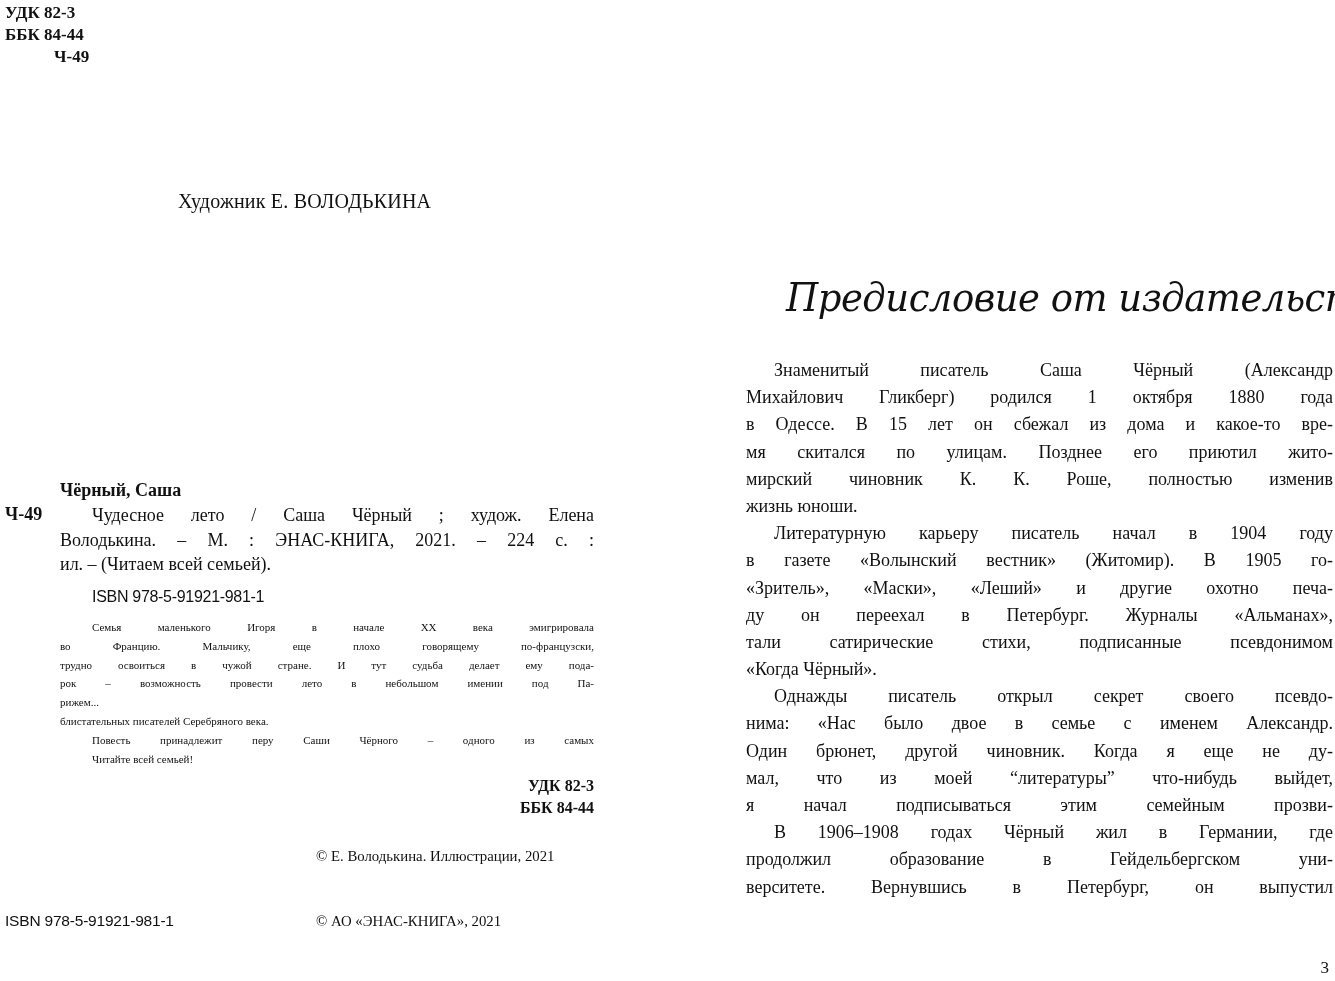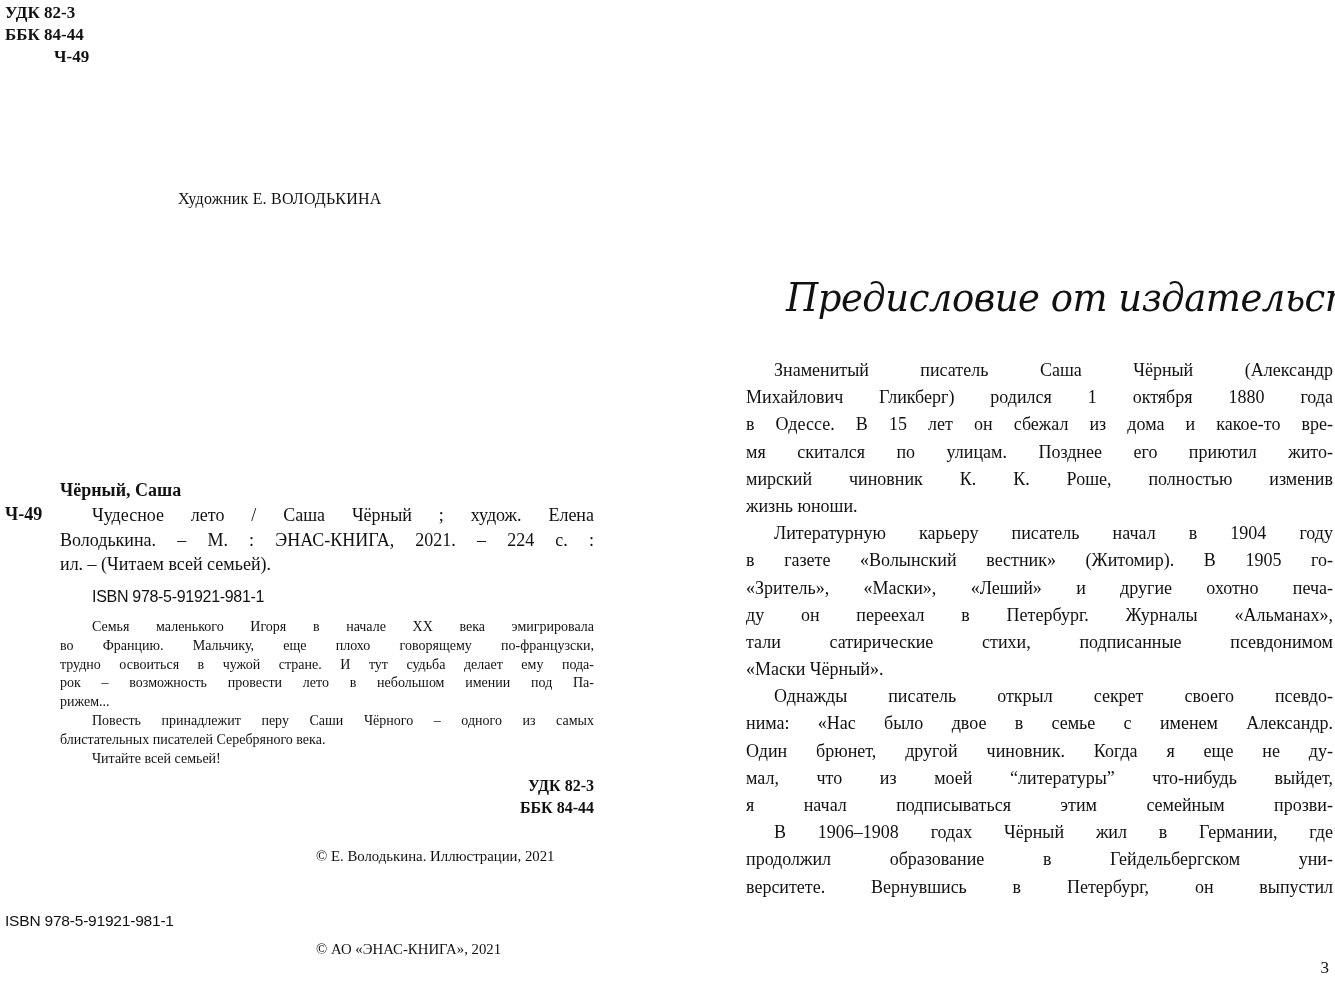--- a/index.html
+++ b/index.html
@@ -5,38 +5,38 @@
   html, body { margin: 0; padding: 0; background: #ffffff; }
   body {
     width: 1335px; height: 981px; position: relative; overflow: hidden;
     font-family: "DejaVu Serif", "Liberation Serif", serif; color: #111;
   }
   .abs { position: absolute; white-space: nowrap; }
 
   
   .code { font-family: "Liberation Serif", serif; font-weight: bold; font-size: 17px; line-height: 22px; }
 
-  .artist { font-family: "Liberation Serif", serif; font-size: 16px; left: 178px; top: 190px; letter-spacing: 0.2px; }
+  .artist { font-family: "Liberation Serif", serif; font-size: 20px; left: 178px; top: 190px; letter-spacing: 0.2px; }
 
   
   .cat-author { font-family: Liberation Serif, serif; font-weight: bold; font-size: 18px; left: 60px; top: 480px; }
   .cat-code { font-family: "Liberation Serif", serif; font-weight: bold; font-size: 18px; left: 5px; top: 504px; }
   .cat-desc {
     position: absolute; left: 60px; top: 503px; width: 534px;
     font-family: "Liberation Serif", serif; font-size: 18px; line-height: 24.5px;
     text-align: justify; text-align-last: left;
   }
   .cat-desc .line { display: block; white-space: nowrap; text-align: justify; text-align-last: justify; }
   .cat-desc .line.first { padding-left: 32px; }
   .cat-desc .line.last { text-align-last: left; }
   .isbn1 { font-family: "Liberation Sans Narrow", "Liberation Sans", sans-serif; font-size: 16px; left: 92px; top: 588px; letter-spacing: -0.3px; }
 
   .annot {
     position: absolute; left: 60px; top: 618px; width: 534px;
-    font-family: "Liberation Serif", serif; font-size: 14px; line-height: 18.8px;
+    font-family: "Liberation Serif", serif; font-size: 11px; line-height: 18.8px;
   }
   .annot .line { display: block; white-space: nowrap; text-align: justify; text-align-last: justify; }
   .annot .line.indent { padding-left: 32px; }
   .annot .line.last { text-align-last: left; }
 
   .udk-right { font-family: "Liberation Serif", serif; font-weight: bold; font-size: 16px; right: 741px; line-height: 22px; text-align: right; }
 
   .copyright { font-family: "Liberation Serif", serif; font-size: 14.8px; left: 316px; line-height: 19px; }
   .isbn2 { font-family: "Liberation Sans", sans-serif; font-size: 15.5px; left: 5px; top: 912px; letter-spacing: -0.2px; }
 
@@ -76,50 +76,50 @@
   </div>
 
   <div class="abs isbn1">ISBN 978-5-91921-981-1</div>
 
   <div class="annot">
     <span class="line indent">Семья маленького Игоря в начале XX века эмигрировала</span>
     <span class="line">во Францию. Мальчику, еще плохо говорящему по-французски,</span>
     <span class="line">трудно освоиться в чужой стране. И тут судьба делает ему пода-</span>
     <span class="line">рок – возможность провести лето в небольшом имении под Па-</span>
     <span class="line last">рижем...</span>
+    <span class="line last">блистательных писателей Серебряного века.</span>
     <span class="line indent">Повесть принадлежит перу Саши Чёрного – одного из самых</span>
-    <span class="line last">блистательных писателей Серебряного века.</span>
     <span class="line indent last">Читайте всей семьей!</span>
   </div>
 
   <div class="abs udk-right" style="top:775px;">УДК 82-3</div>
   <div class="abs udk-right" style="top:797px;">ББК 84-44</div>
 
   <div class="abs copyright" style="top:847px;">© Е. Володькина. Иллюстрации, 2021</div>
-  <div class="abs copyright" style="top:912px;margin-top:28px;">© АО «ЭНАС-КНИГА», 2021</div>
+  <div class="abs copyright" style="top:912px;">© АО «ЭНАС-КНИГА», 2021</div>
 
   <div class="abs isbn2">ISBN 978-5-91921-981-1</div>
 </div>
 
 <div>
   <div class="abs preface-title">Предисловие от издательства</div>
 
   <div class="preface">
     <span class="line indent">Знаменитый писатель Саша Чёрный (Александр</span>
     <span class="line">Михайлович Гликберг) родился 1 октября 1880 года</span>
     <span class="line">в Одессе. В 15 лет он сбежал из дома и какое-то вре-</span>
     <span class="line">мя скитался по улицам. Позднее его приютил жито-</span>
     <span class="line">мирский чиновник К. К. Роше, полностью изменив</span>
     <span class="line last">жизнь юноши.</span>
     <span class="line indent">Литературную карьеру писатель начал в 1904 году</span>
     <span class="line">в газете «Волынский вестник» (Житомир). В 1905 го-</span>
     <span class="line">«Зритель», «Маски», «Леший» и другие охотно печа-</span>
     <span class="line">ду он переехал в Петербург. Журналы «Альманах»,</span>
     <span class="line">тали сатирические стихи, подписанные псевдонимом</span>
-    <span class="line last">«Маски Чёрный».</span>
+    <span class="line last">«Когда Чёрный».</span>
     <span class="line indent">Однажды писатель открыл секрет своего псевдо-</span>
     <span class="line">нима: «Нас было двое в семье с именем Александр.</span>
     <span class="line">Один брюнет, другой чиновник. Когда я еще не ду-</span>
     <span class="line">мал, что из моей “литературы” что-нибудь выйдет,</span>
     <span class="line">я начал подписываться этим семейным прозви-</span>
     <span class="line indent">В 1906–1908 годах Чёрный жил в Германии, где</span>
     <span class="line">продолжил образование в Гейдельбергском уни-</span>
     <span class="line">верситете. Вернувшись в Петербург, он выпустил</span>
   </div>
 

